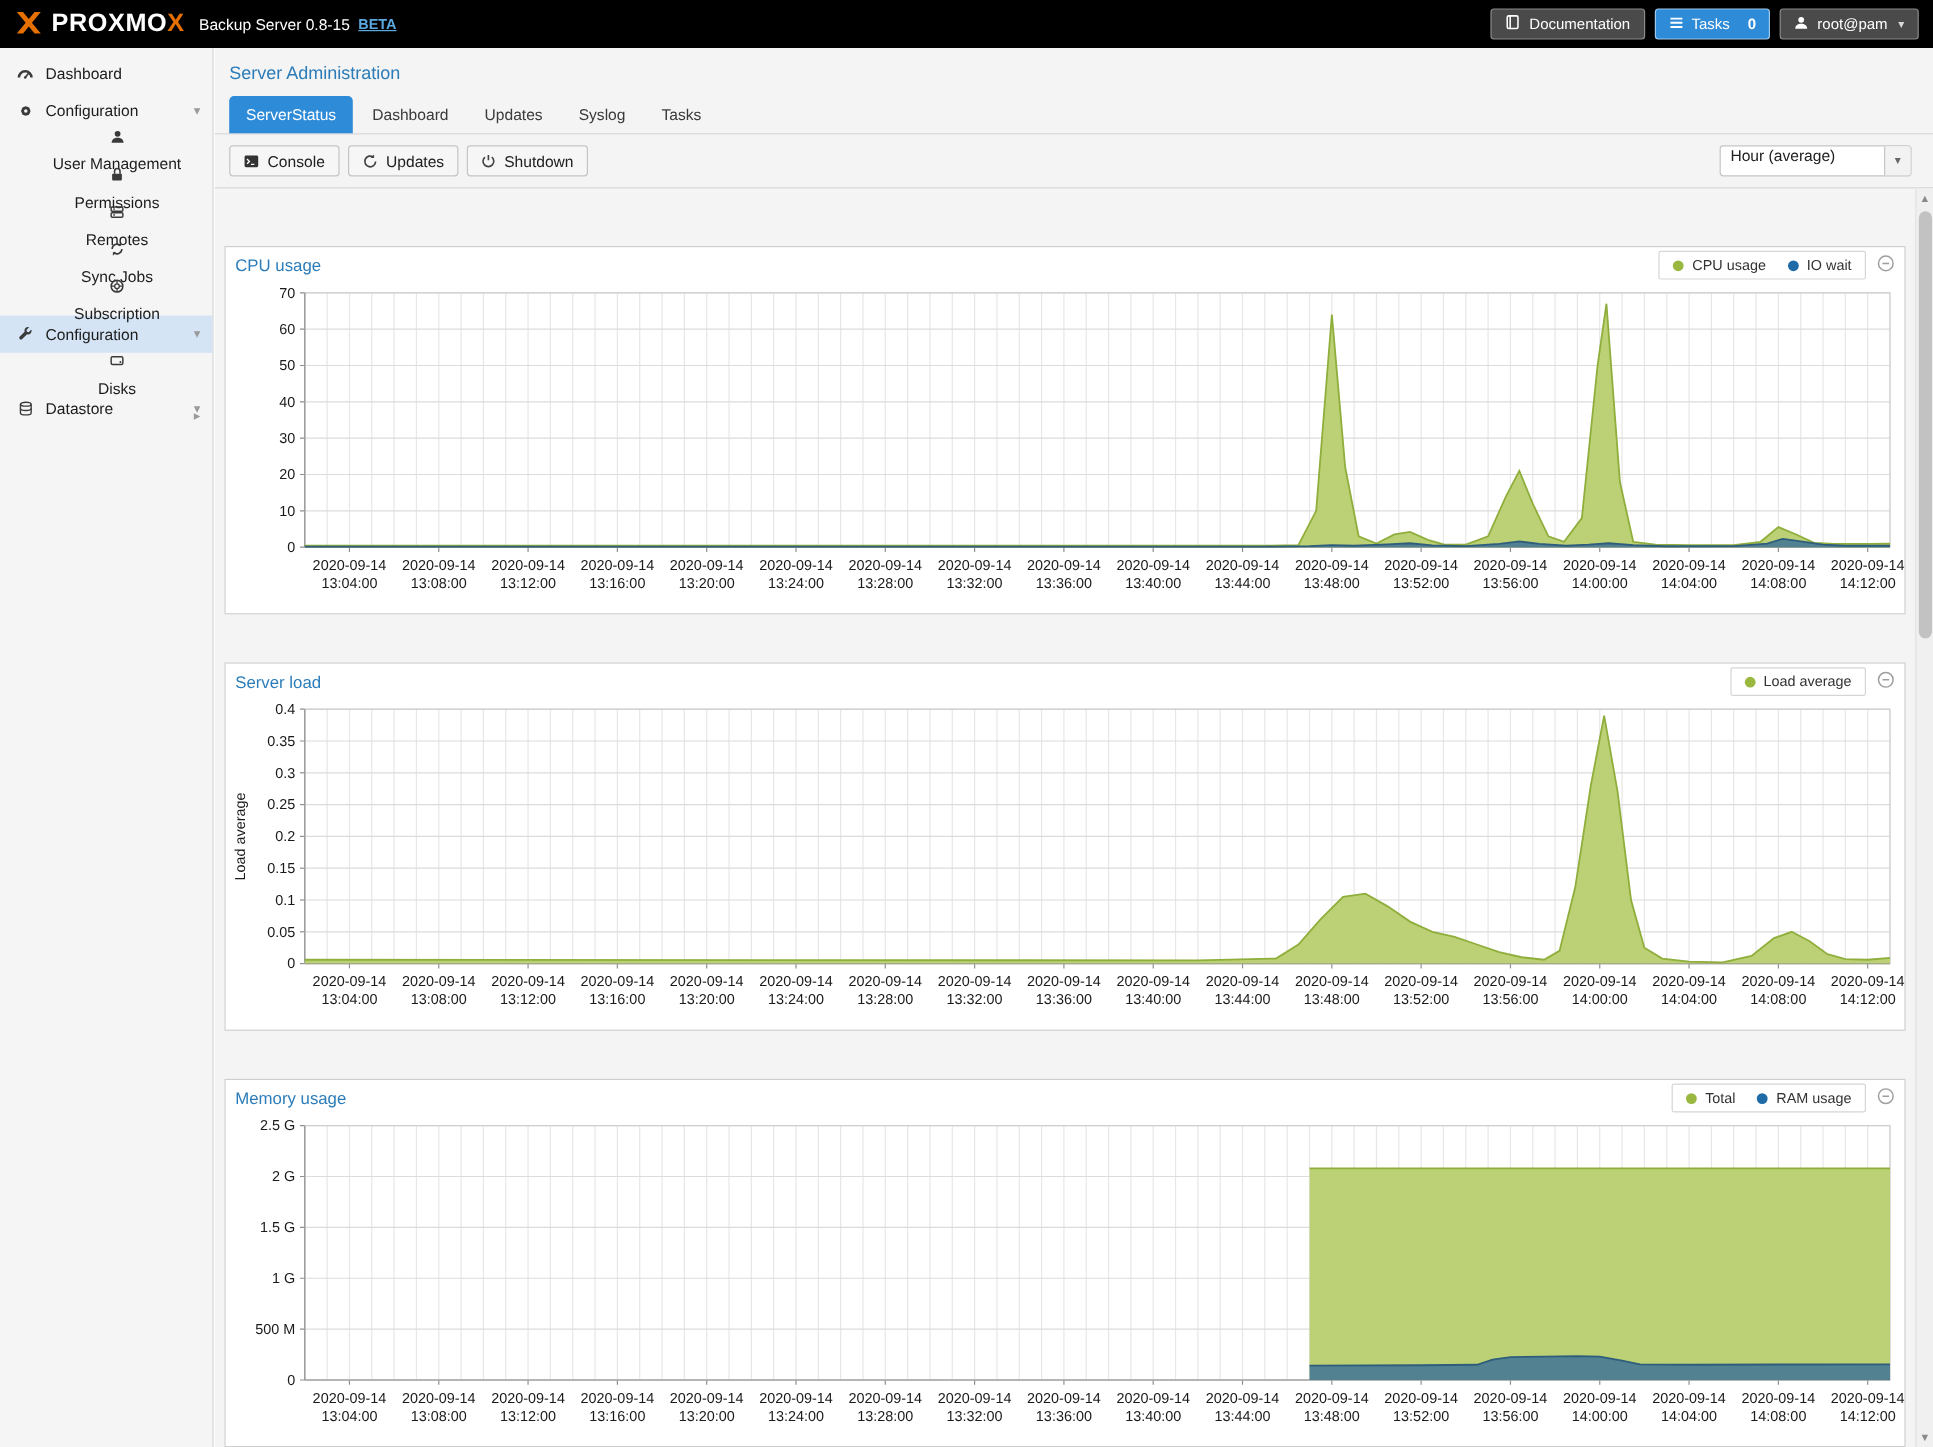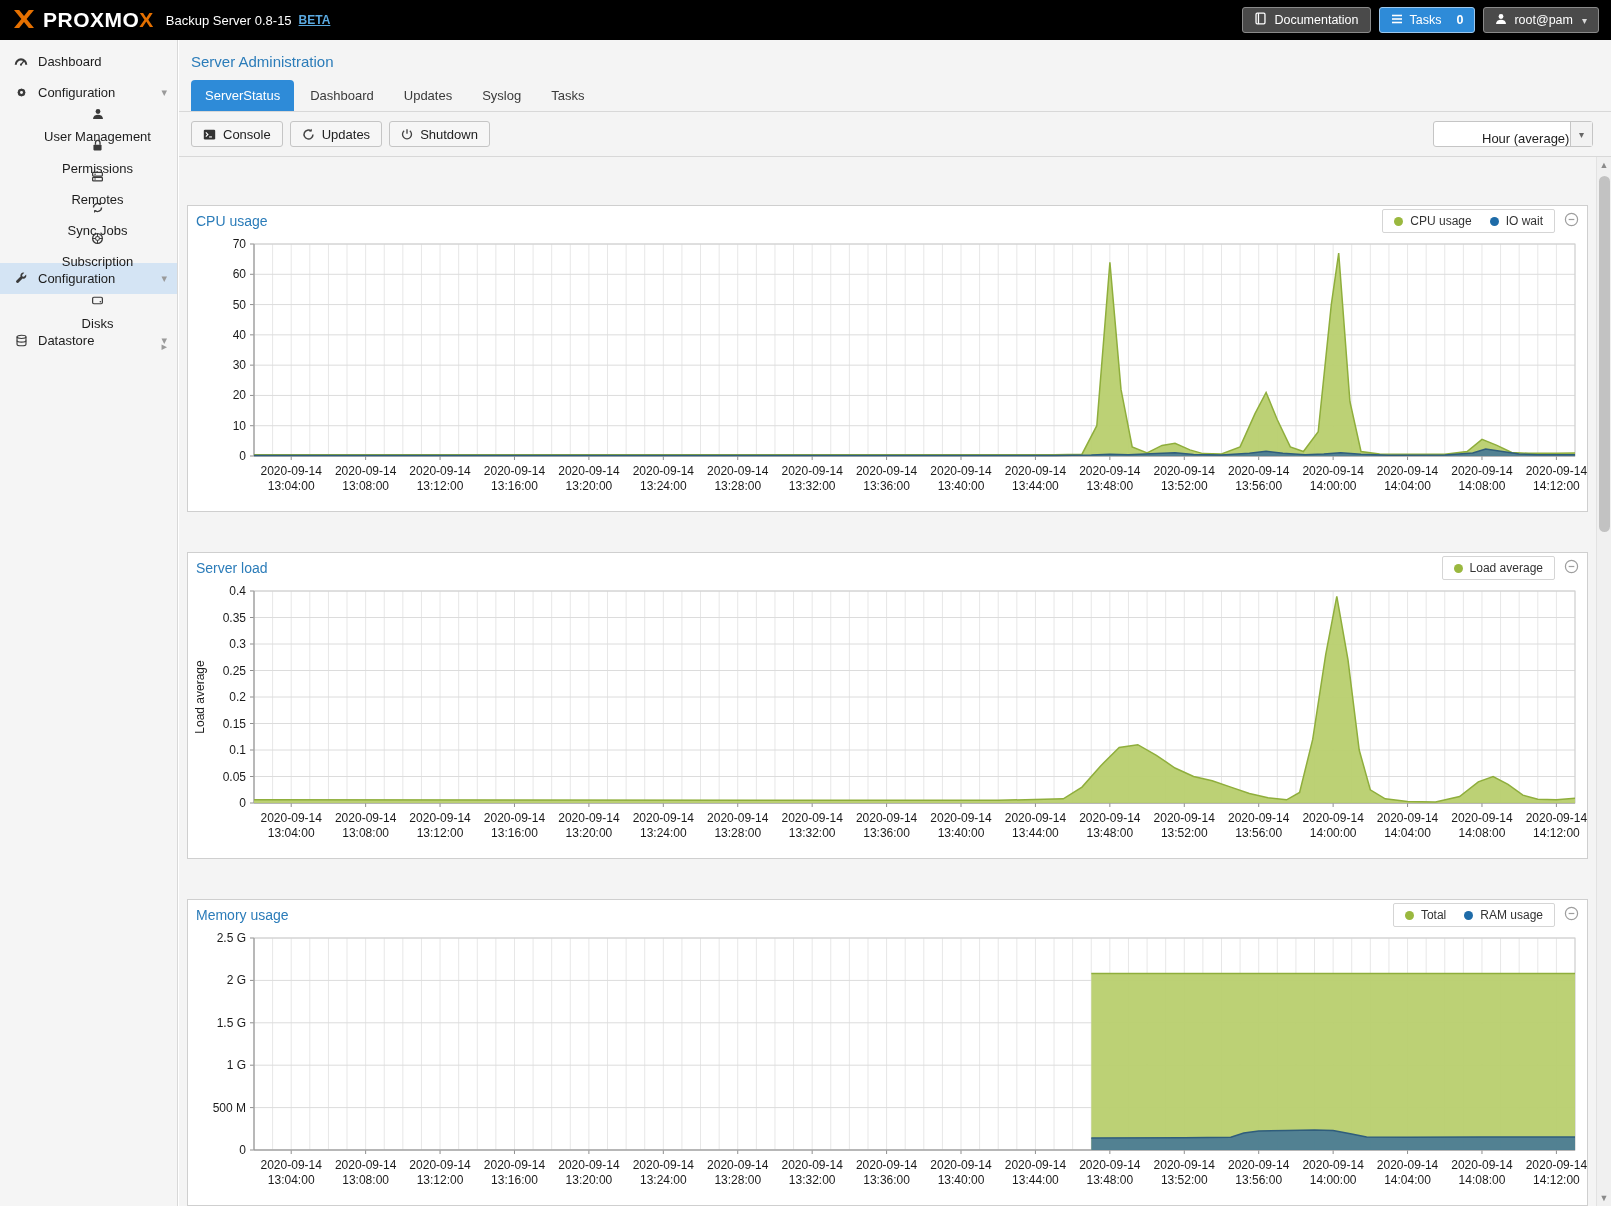--- a/index.html
+++ b/index.html
@@ -34,21 +34,21 @@
   .sb-caret { margin-left:auto; color:#9a9a9a; font-size:11px; }
   
   .content { position:absolute; left:179px; top:40px; right:0; bottom:0; background:#f4f4f4; display:flex; flex-direction:column; }
   .page-title { color:#2b7cb9; font-size:15px; padding:13px 0 10px 12px; }
   .tabbar { display:flex; padding:0 0 0 12px; border-bottom:1px solid #d8d8d8; gap:2px; align-items:flex-end; }
   .tab { padding:8px 14px; font-size:13px; color:#3a3a3a; border-radius:4px 4px 0 0; cursor:pointer; }
   .tab.active { background:#2e8bd8; color:#fff; }
   .toolbar { display:flex; align-items:center; gap:7px; padding:9px 18px 9px 12px; border-bottom:1px solid #d8d8d8; }
   .btn { display:inline-flex; align-items:center; gap:7px; background:#f6f6f6; border:1px solid #c5c5c5; border-radius:3px; height:26px; padding:0 11px; font-size:13px; color:#212121; cursor:pointer; }
   .btn .ico { display:inline-flex; color:#444; }
-  .combo { margin-left:auto; width:160px; height:26px; background:#fff; border:1px solid #c5c5c5; border-radius:3px; display:flex; align-items:flex-end; font-size:13px; cursor:pointer;padding-left:40px; }
+  .combo { margin-left:auto; width:160px; height:26px; background:#fff; border:1px solid #c5c5c5; border-radius:3px; display:flex; align-items:flex-start; font-size:13px; cursor:pointer; }
   .combo-text { flex:1; padding:0 8px; white-space:nowrap; overflow:hidden; }
   .combo-trigger { width:22px; align-self:stretch; border-left:1px solid #c5c5c5; background:#f2f2f2; display:flex; align-items:center; justify-content:center; color:#666; font-size:10px; }
   .viewport { position:relative; flex:1; overflow:hidden; }
   .panels { position:absolute; left:0; top:0; right:15px; bottom:0; padding:8px 8px 0 8px; overflow:hidden; }
   .panel { background:#fff; border:1px solid #cfcfcf; margin-bottom:12px;margin-top:40px; }
   .panel-hd { display:flex; align-items:center; padding:5px 8px; height:30px; }
   .panel-title { color:#2b7cb9; font-size:14px; }
   .hd-right { margin-left:auto; display:flex; align-items:center; gap:9px; }
   .legend { display:flex; gap:18px; border:1px solid #d5d5d5; border-radius:2px; padding:4px 11px; font-size:12px; color:#333; background:#fff; }
   .legend-item { display:inline-flex; align-items:center; gap:7px; cursor:pointer; }

